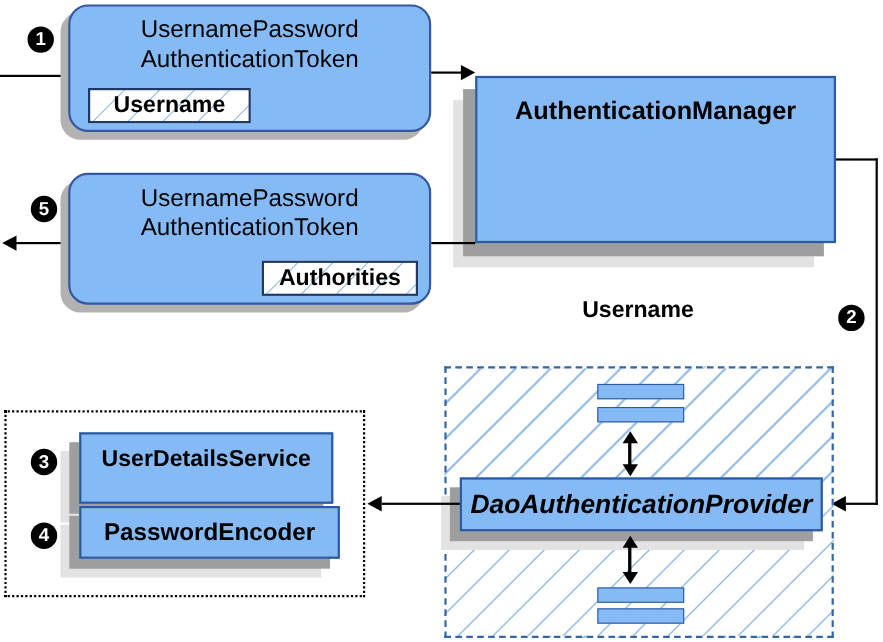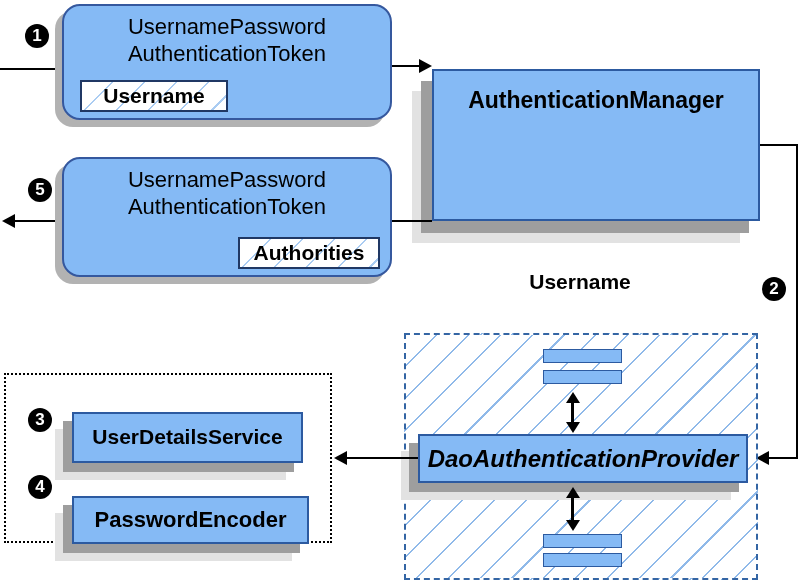--- a/index.html
+++ b/index.html
@@ -107,17 +107,17 @@
 
   <div class="tri-up" style="left:566px;top:487px;"></div>
   <div class="vline" style="left:571px;top:497px;height:24px;width:3px;"></div>
   <div class="tri-down" style="left:566px;top:520px;"></div>
 
   <div class="bar" style="left:543px;top:534px;"></div>
   <div class="bar" style="left:543px;top:553px;"></div>
 
   <div style="position:absolute;left:4px;top:373px;width:328px;height:170px;border:2px dotted #000;box-sizing:border-box;"></div>
 
-  <div class="blue-box" style="left:72px;top:393px;width:231px;height:51px;font-size:21px;line-height:45px;margin-top:19px;">UserDetailsService</div>
+  <div class="blue-box" style="left:72px;top:393px;width:231px;height:65px;font-size:21px;line-height:45px;">UserDetailsService</div>
 
-  <div class="blue-box" style="left:72px;top:460px;width:237px;height:48px;font-size:22px;line-height:44px;margin-top:36px;">PasswordEncoder</div>
+  <div class="blue-box" style="left:72px;top:460px;width:237px;height:48px;font-size:22px;line-height:44px;">PasswordEncoder</div>
 
 </div>
 
 </body></html>

